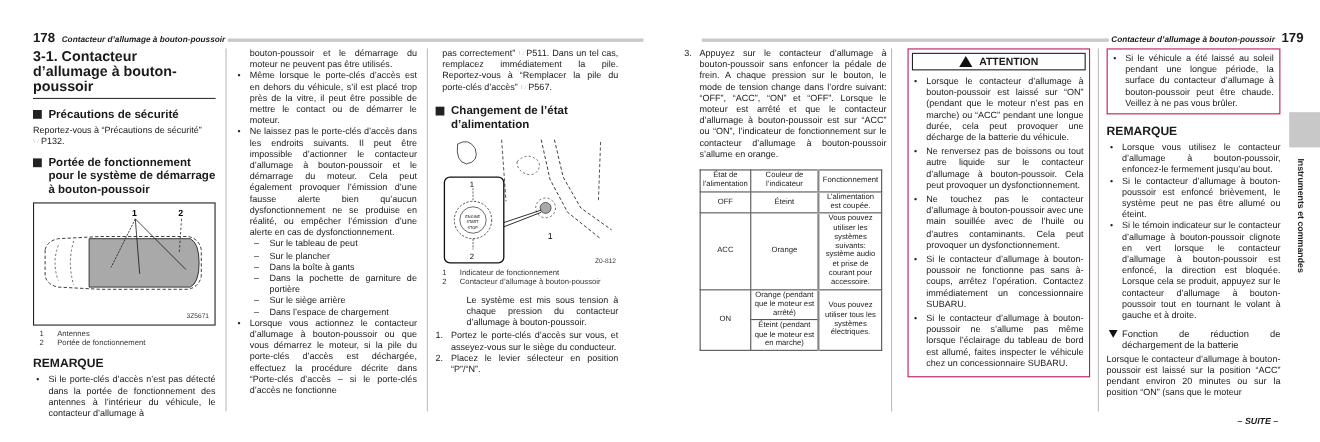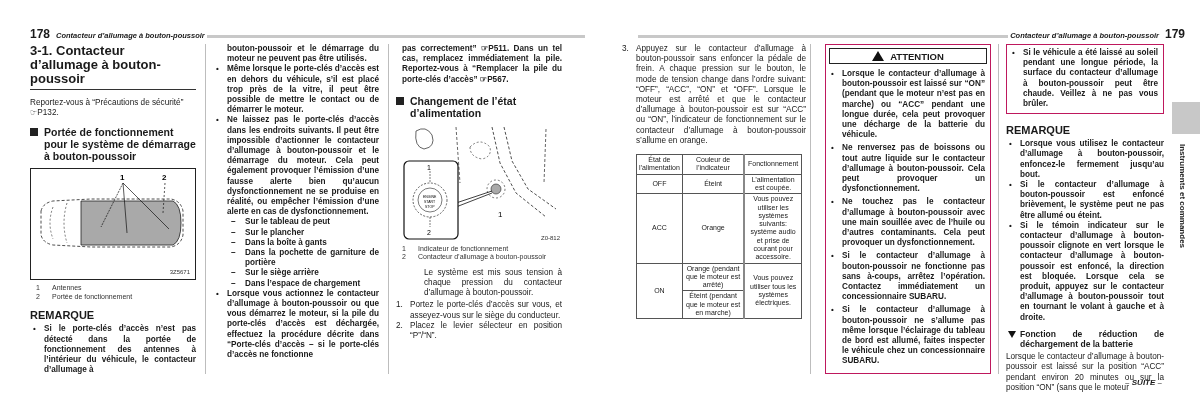--- a/index.html
+++ b/index.html
@@ -19,21 +19,21 @@
   .page-left .hdr .pnum { margin-right: 6px; }
   .page-left .hdr .bar { flex: 1; margin-left: 2px; }
   .page-right .hdr { left: 38px; width: 547px; }
   .page-right .hdr .bar { flex: 1; margin-right: 2px; }
   .page-right .hdr .pnum { margin-left: 6px; }
 
   .col { position: absolute; top: 44px; }
   .vline { position: absolute; top: 44px; width: 1px; background: #bdbdbd; }
 
   .t-reg { font-size: 8.2px; line-height: 10.2px; text-align: justify; }
-  .t-bold { font-size: 8.2px; line-height: 10.2px; font-weight: bold; text-align: justify; }
+  .t-bold { font-size: 8.2px; line-height: 10.2px; font-weight: normal; text-align: justify; }
 
   h1.sec { font-size: 13px; line-height: 14px; font-weight: bold; padding-bottom: 3px; border-bottom: 1px solid #333; margin-bottom: 8px; }
   h2.sub { font-size: 10.5px; line-height: 12px; font-weight: bold; display: flex; margin-bottom: 4px; }
   h2.sub .sq { width: 8px; height: 8px; background: #222; margin: 2px 6px 0 0; flex: 0 0 8px; }
   h3.rem { font-size: 11px; line-height: 13px; font-weight: bold; margin: 6px 0 2px; }
 
   ul.bl { list-style: none; }
   ul.bl > li { position: relative; padding-left: 14px; }
   ul.bl > li::before { content: "•"; position: absolute; left: 3px; top: 0; font-size: 8px; }
   ul.dash { list-style: none; margin-left: 4px; }
@@ -73,20 +73,24 @@
 <div class="page page-left">
   <div class="hdr">
     <span class="pnum">178</span>
     <span class="ptitle">Contacteur d’allumage à bouton-poussoir</span>
     <span class="bar"></span>
   </div>
 
   <div class="col" style="left:30px; width:166px;">
     <h1 class="sec">3-1. Contacteur d’allumage à bouton-poussoir</h1>
 
+    <h2 class="sub">
+      <span class="sq"></span>
+      <span>Précautions de sécurité</span>
+    </h2>
     <p class="t-reg" style="margin-bottom:8px;">
       <span>Reportez-vous à “Précautions de sécurité”</span><br>
       <span>☞P132.</span>
     </p>
 
     <h2 class="sub">
       <span class="sq"></span>
       <span>Portée de fonctionnement pour le système de démarrage à bouton-poussoir</span>
     </h2>
 

